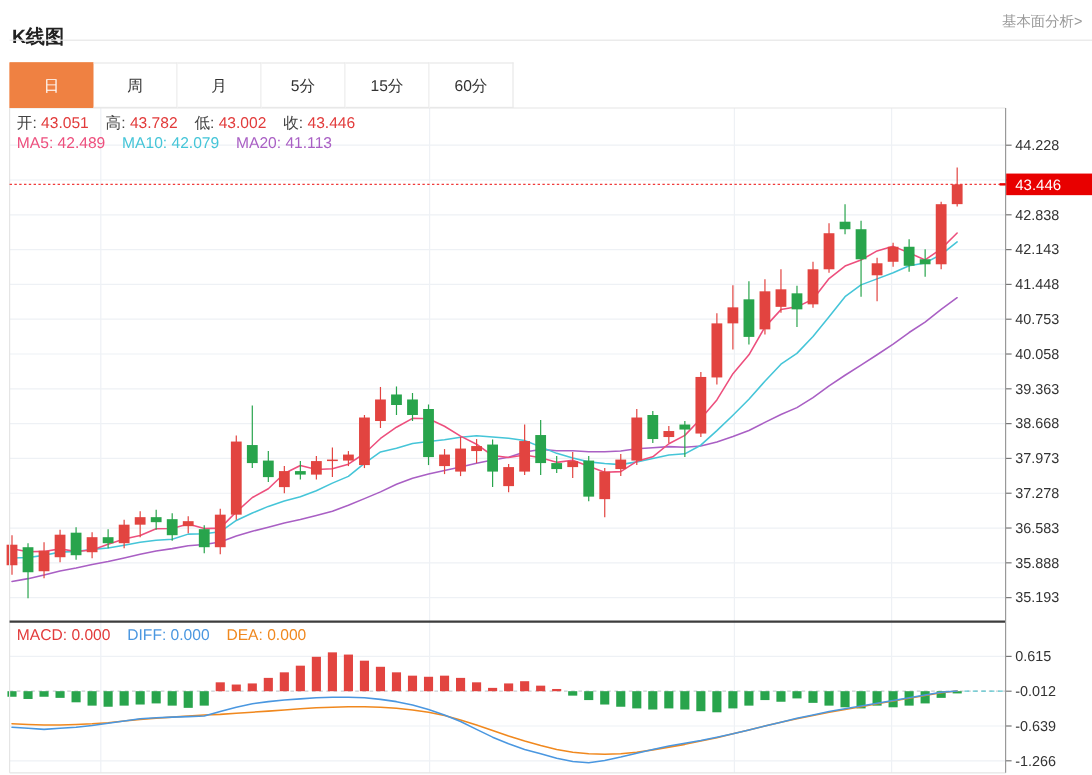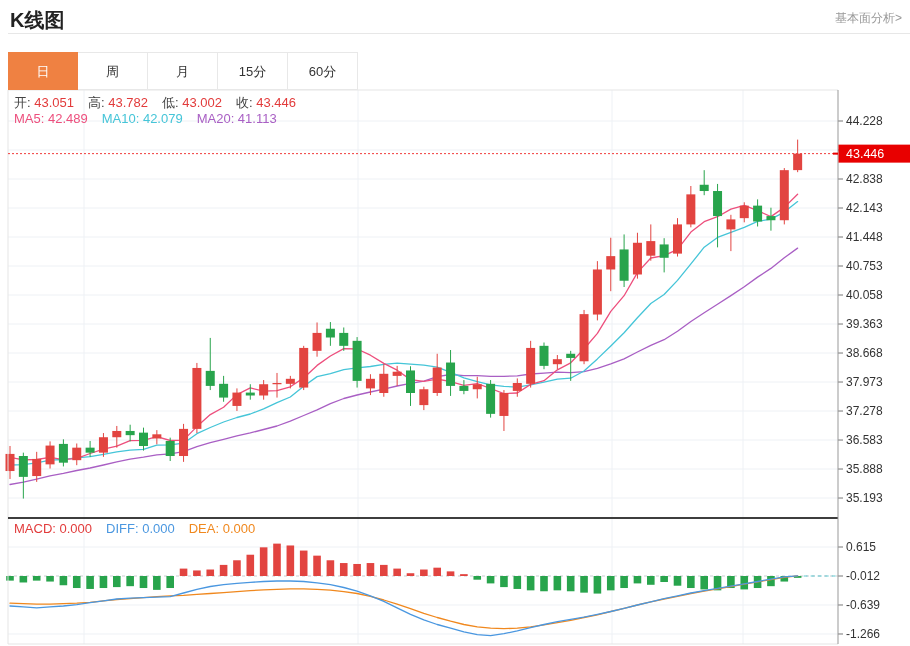--- a/index.html
+++ b/index.html
@@ -1,19 +1,19 @@
 <!DOCTYPE html>
 <html><head>
 <meta charset="utf-8">
 <style>
   html,body{margin:0;padding:0;background:#fff;}
   body{width:910px;height:646px;position:relative;overflow:hidden;
        font-family:"Liberation Sans","DejaVu Sans",sans-serif;-webkit-font-smoothing:antialiased;}
   .header{position:absolute;top:0;left:0;width:910px;height:33px;}
-  .page-title{position:absolute;left:10px;top:7px;font-size:20px;font-weight:bold;color:#222;}
+  .page-title{position:absolute;left:10px;top:21px;font-size:16px;font-weight:bold;color:#222;}
   .fund-link{position:absolute;right:8px;top:10px;font-size:12px;color:#999;text-decoration:none;cursor:pointer;}
   .divider{position:absolute;top:33px;left:8px;right:0;height:1px;background:#e7e7e7;}
   .tabs{position:absolute;top:52px;left:8px;height:38px;display:flex;}
   .tab{width:70px;height:38px;line-height:38px;text-align:center;font-size:13px;color:#333;
        background:#fff;border:1px solid #e8e8e8;border-left:none;box-sizing:border-box;cursor:pointer;}
   .tab:first-child{border-left:1px solid #e8e8e8;}
   .tab.active{background:#ef8142;border-color:#ef8142;color:#fff;}
   svg{position:absolute;top:0;left:0;}
   .legend{position:absolute;font-size:13px;white-space:nowrap;}
   .legend .item{margin-right:14px;}
@@ -281,19 +281,20 @@
 <div class="header">
   <div class="page-title">K线图</div>
   <a class="fund-link">基本面分析&gt;</a>
 </div>
 <div class="divider"></div>
 
 <div class="tabs" id="tabs">
     <div class="tab active">日</div>
     <div class="tab">周</div>
     <div class="tab">月</div>
+    <div class="tab">5分</div>
     <div class="tab">15分</div>
     <div class="tab">60分</div>
   </div>
 
 <div class="legend" id="legend-ohlc" style="left:14px;top:94px;"><span class="item"><span class="lab">开:</span><span class="val"> 43.051</span></span><span class="item"><span class="lab">高:</span><span class="val"> 43.782</span></span><span class="item"><span class="lab">低:</span><span class="val"> 43.002</span></span><span class="item"><span class="lab">收:</span><span class="val"> 43.446</span></span></div>
 <div class="legend" id="legend-ma" style="left:14px;top:111px;"><span class="item"><span class="lab" style="color: rgb(237, 79, 125);">MA5:</span><span class="val" style="color: rgb(237, 79, 125);"> 42.489</span></span><span class="item"><span class="lab" style="color: rgb(69, 197, 216);">MA10:</span><span class="val" style="color: rgb(69, 197, 216);"> 42.079</span></span><span class="item"><span class="lab" style="color: rgb(169, 95, 196);">MA20:</span><span class="val" style="color: rgb(169, 95, 196);"> 41.113</span></span></div>
 <div class="legend" id="legend-macd" style="left:14px;top:521px;"><span class="item"><span class="lab" style="color: rgb(226, 59, 59);">MACD:</span><span class="val" style="color: rgb(226, 59, 59);"> 0.000</span></span><span class="item"><span class="lab" style="color: rgb(74, 151, 224);">DIFF:</span><span class="val" style="color: rgb(74, 151, 224);"> 0.000</span></span><span class="item"><span class="lab" style="color: rgb(240, 136, 30);">DEA:</span><span class="val" style="color: rgb(240, 136, 30);"> 0.000</span></span></div>
 
 </body></html>

